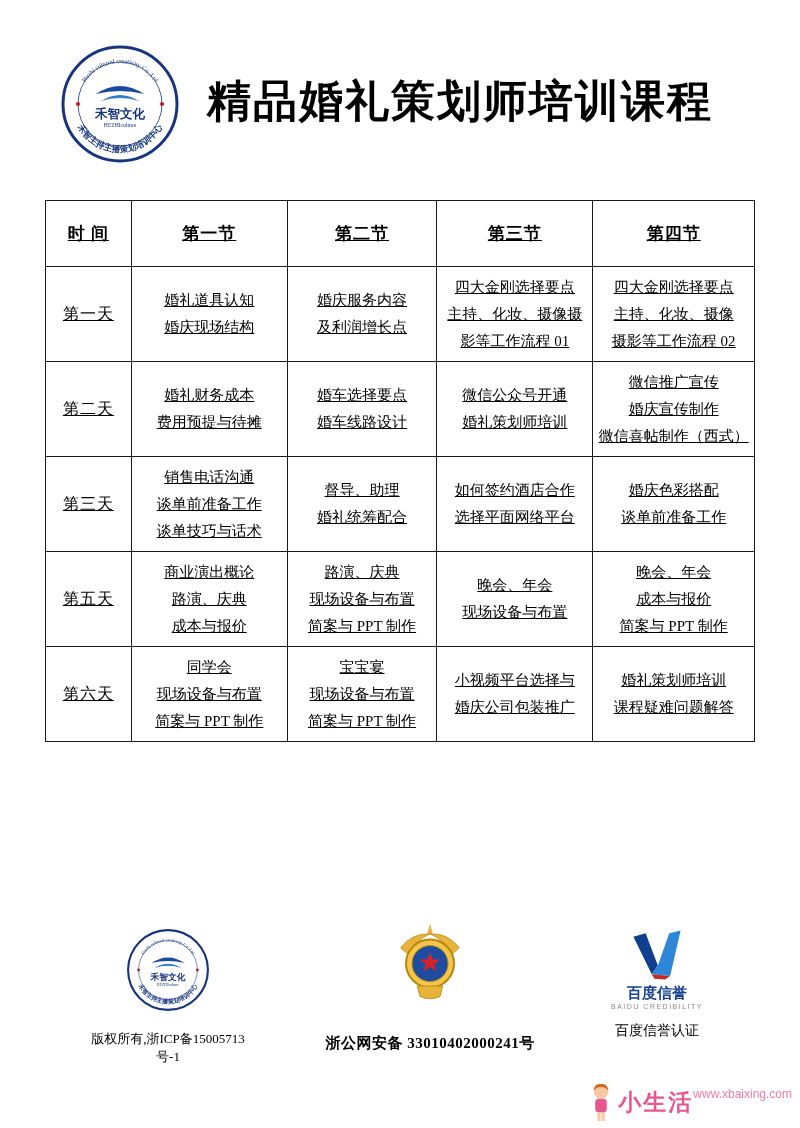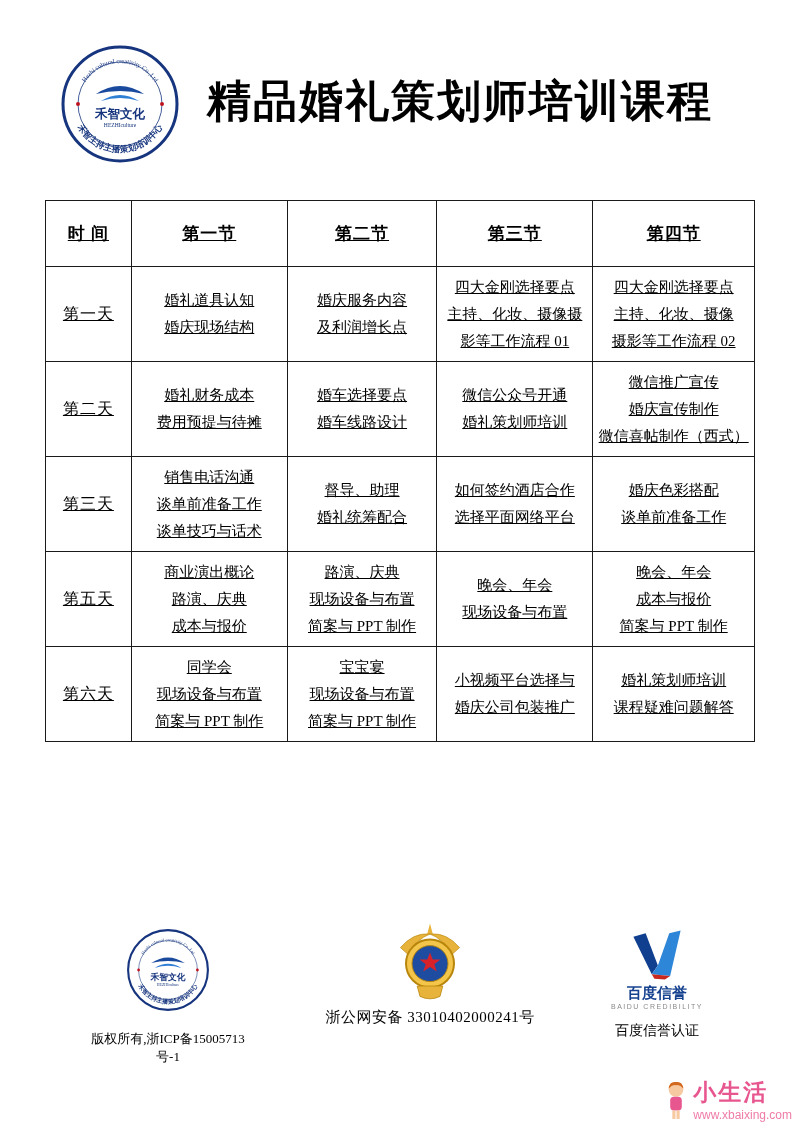--- a/index.html
+++ b/index.html
@@ -30,31 +30,31 @@
   .schedule th { height:66px; font-size:17px; font-weight:bold; letter-spacing:1px; }
   .schedule td { height:95px; font-size:15px; line-height:1.8; white-space:pre-line; padding:6px 3px; }
   .schedule td.day { font-size:16px; letter-spacing:1px;margin-top:36px; }
 
   
   .footer-left  { position:absolute; left:88px;  top:928px; width:160px; text-align:center; }
   .footer-center{ position:absolute; left:315px; top:922px; width:230px; text-align:center; }
   .footer-right { position:absolute; left:572px; top:930px; width:170px; text-align:center; }
   .logo-bottom { width:84px; height:84px; }
   .copyright-text { margin-top:14px; font-size:13px; }
-  .police-caption { margin-top:2px; font-size:15px; font-weight:normal; letter-spacing:0.5px; }
+  .police-caption { margin-top:28px; font-size:15px; font-weight:bold; letter-spacing:0.5px; }
   .baidu-name { font-size:15px; font-weight:bold; color:#15418f; font-family:"Liberation Sans", sans-serif; }
   .baidu-en   { font-size:7px; letter-spacing:1.5px; color:#8a8a8a; font-family:"Liberation Sans", sans-serif; }
   .baidu-caption { margin-top:12px; font-size:14px; }
 
   
   .watermark {
     position:absolute; right:8px; bottom:6px;
     display:flex; align-items:center; gap:4px;
   }
-  .wm-texts { display:flex; flex-direction:column; align-items:flex-start; }
+  .wm-texts { display:flex; flex-direction:row; align-items:flex-start; }
   .wm-name { font-size:23px; font-weight:bold; color:#e8568f; letter-spacing:2px; font-family:"Liberation Sans", sans-serif; }
   .wm-url  { font-size:12px; color:#ef7ba7; font-family:"Liberation Sans", sans-serif; }
 
   .svg-defs { position:absolute; width:0; height:0; overflow:hidden; }
 </style>
 </head>
 <body>
 
 <svg class="svg-defs" aria-hidden="true">
   <defs>

